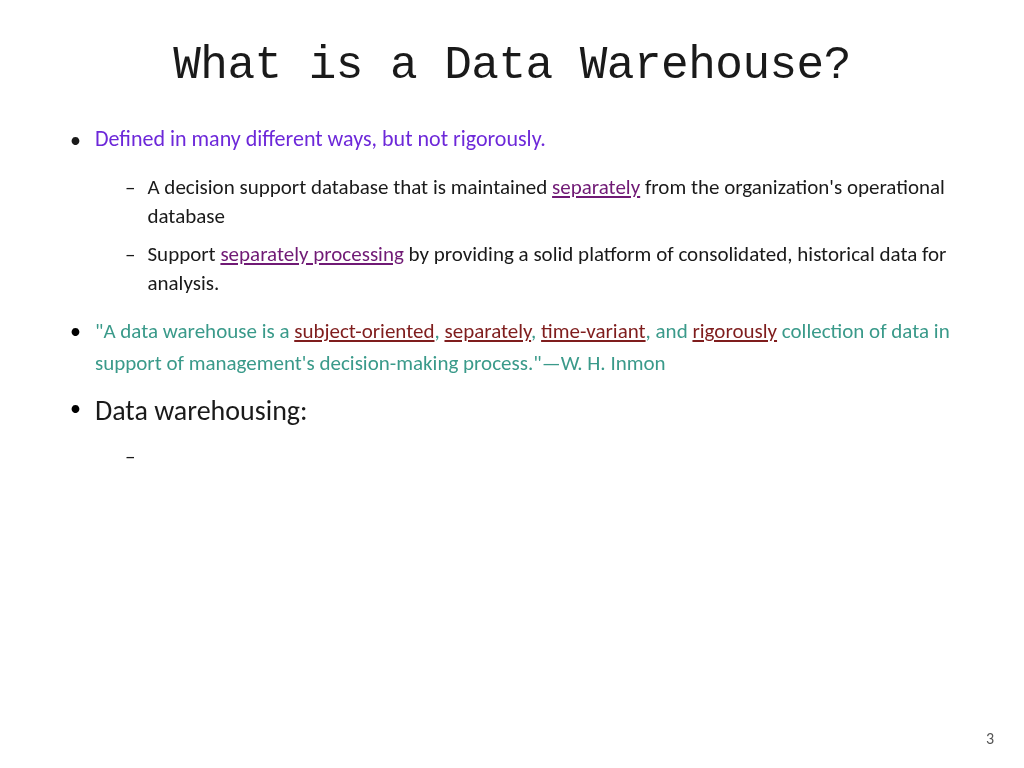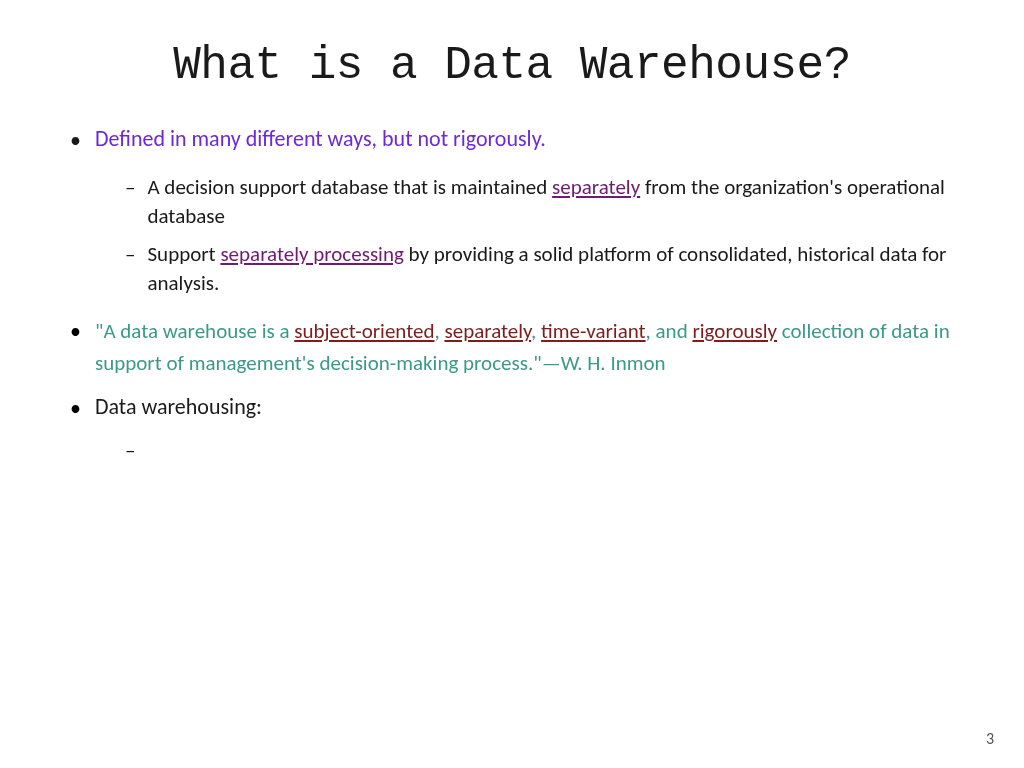--- a/index.html
+++ b/index.html
@@ -136,21 +136,21 @@
     }
 
     .warehousing-block .bullet-marker {
       margin-right: 14px;
       margin-top: 2px;
       font-size: 22px;
       flex-shrink: 0;
     }
 
     .warehousing-text {
-      font-size: 22px;
+      font-size: 28px;
       color: #1a1a1a;
     }
   </style>
 </head>
 <body>
 
 <div class="slide">
 
   <h1 class="slide-title">What is a Data Warehouse?</h1>
 

